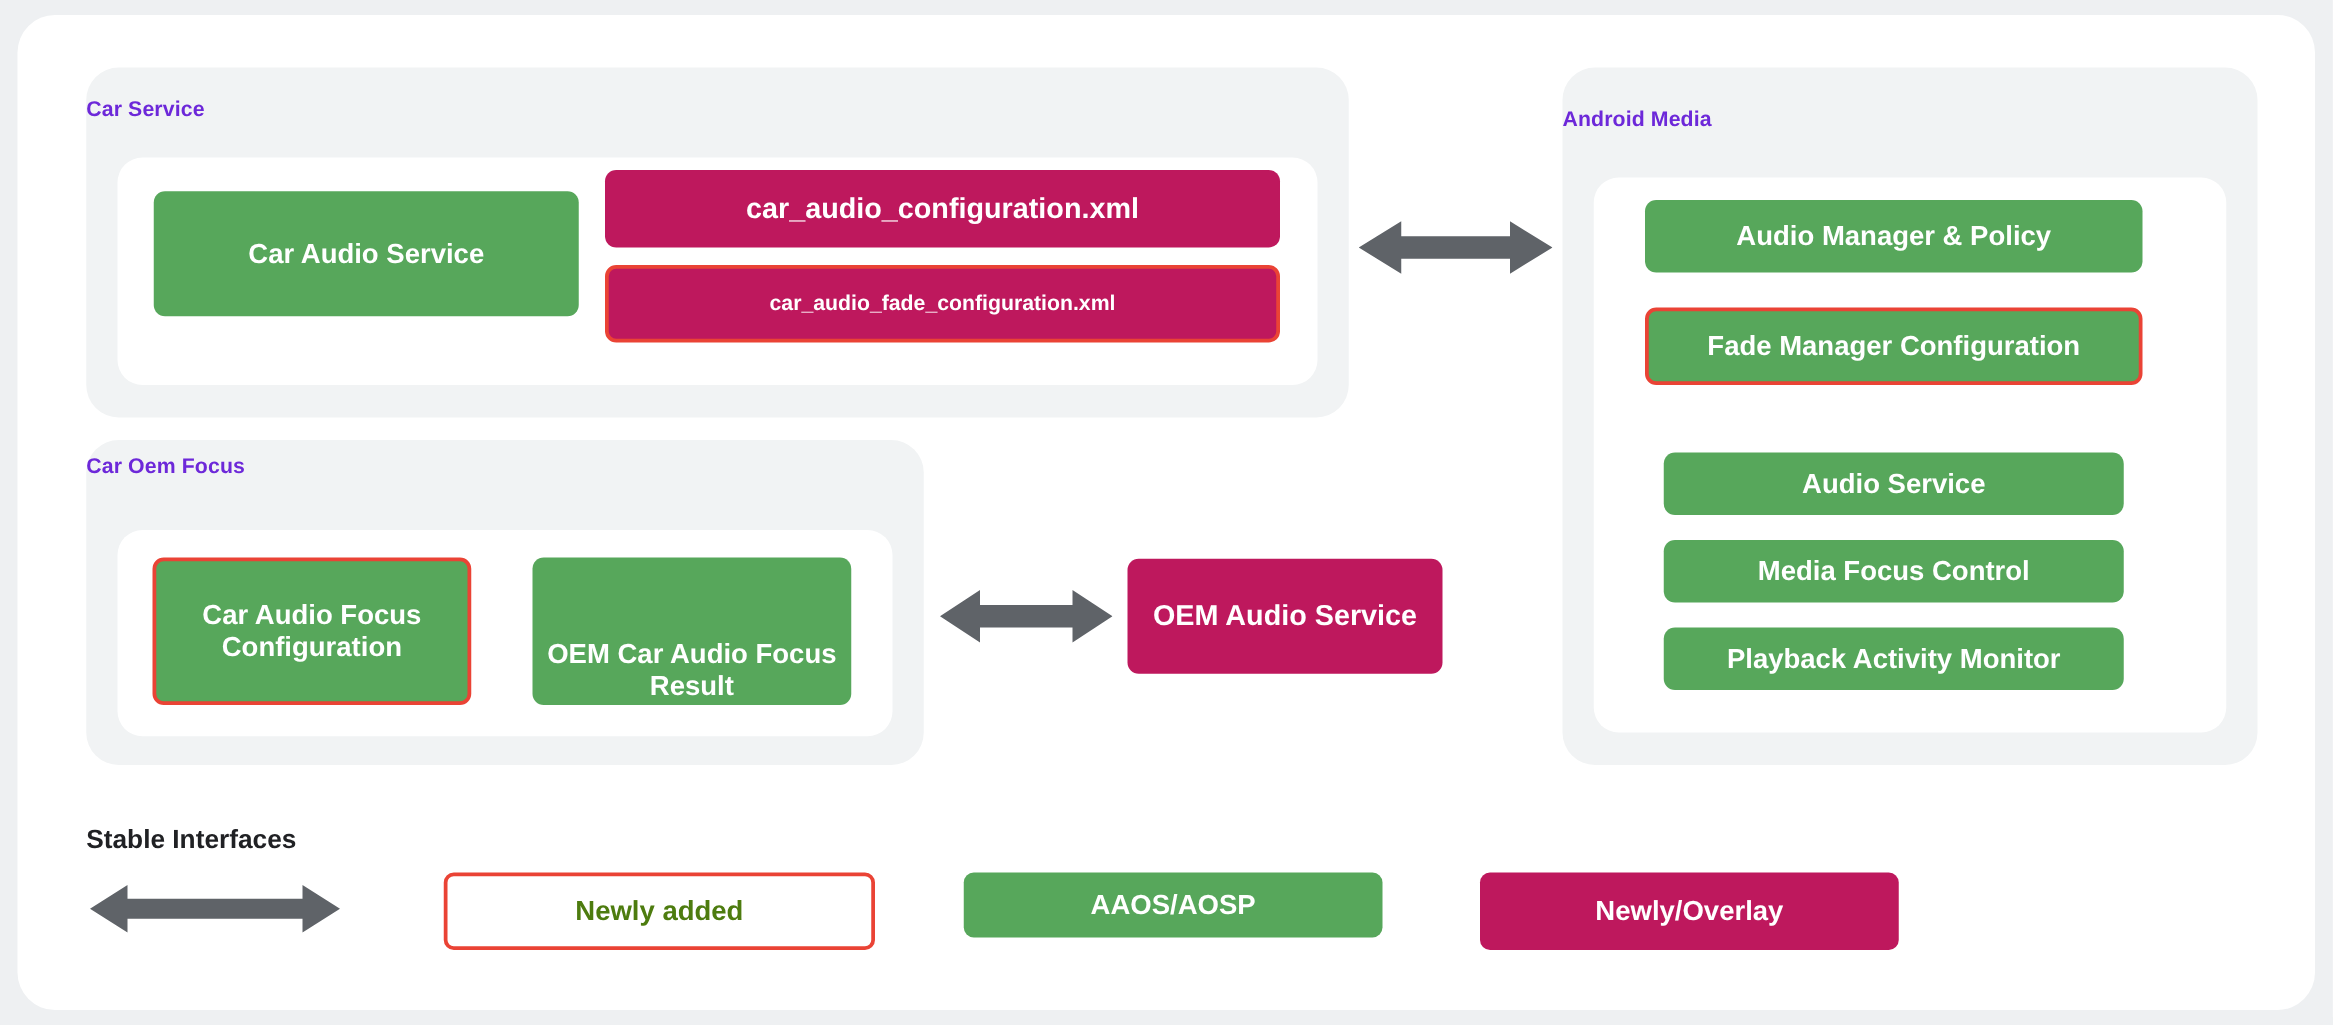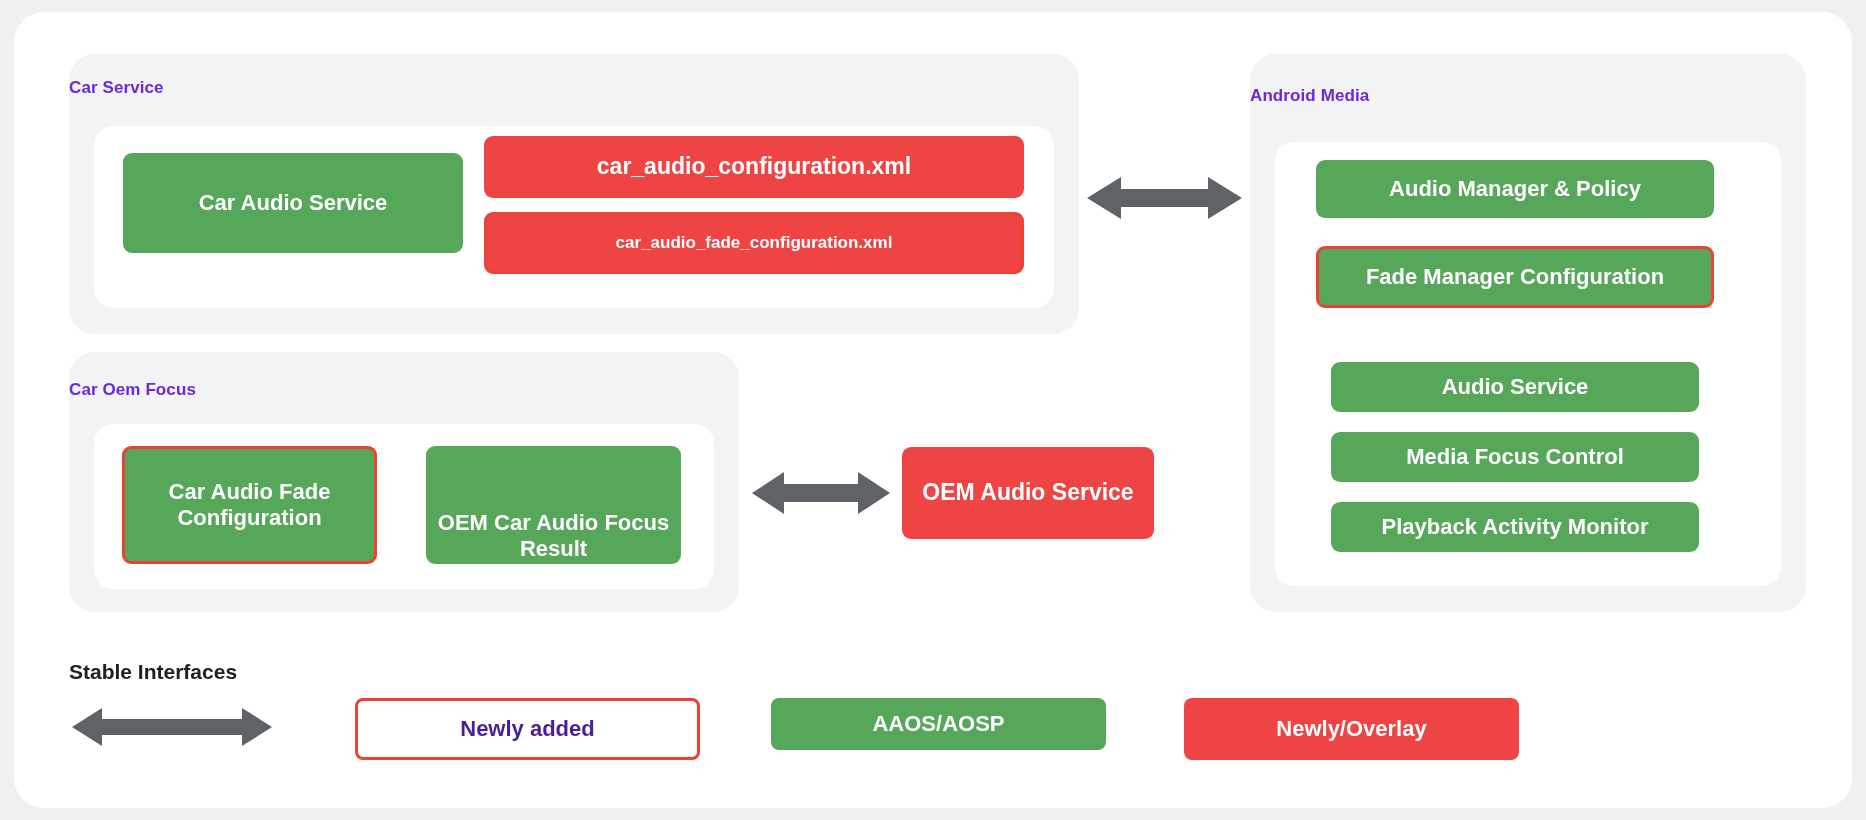--- a/index.html
+++ b/index.html
@@ -58,24 +58,24 @@
     justify-content: center;
     text-align: center;
     border-radius: 9px;
     box-sizing: border-box;
     font-weight: bold;
     color: #ffffff;
     line-height: 1.18;
     padding: 2px 8px;
   }
   .green { background: #57a75b; }
-  .blue  { background: #ef4444; }
+  .blue  { background: #be185d; }
   .white-box {
     background: #ffffff;
-    color: #4c1d95;
+    color: #4d7c0f;
   }
   .hl { border: 3px solid #ea4335; }
 
   
   .arrow { position: absolute; }
 
   
   .legend-label {
     position: absolute;
     font-size: 21px;
@@ -101,25 +101,25 @@
           <span>car_audio_configuration.xml</span>
         </div>
 
         <div class="node blue hl" style="left:390px; top:86px; width:540px; height:62px; font-size:17px;">
           <span>car_audio_fade_configuration.xml</span>
         </div>
       </div>
     </div>
 
     <div class="group" style="left:55px; top:340px; width:670px; height:260px;">
-      <div class="group-title" style="top:28px;">Car Oem Focus</div>
+      <div class="group-title" style="top:11px;">Car Oem Focus</div>
       <div class="inner" style="left:25px; top:72px; width:620px; height:165px;">
 
         <div class="node green hl" style="left:28px; top:22px; width:255px; height:118px; font-size:22px;">
-          <span>Car Audio Fade Configuration</span>
+          <span>Car Audio Focus Configuration</span>
         </div>
 
         <div class="node green" style="left:332px; top:22px; width:255px; height:118px; font-size:22px;align-items:flex-end;">
           <span>OEM Car Audio Focus Result</span>
         </div>
       </div>
     </div>
 
     <div class="group" style="left:1236px; top:42px; width:556px; height:558px;">
       <div class="group-title" style="top:32px;">Android Media</div>

